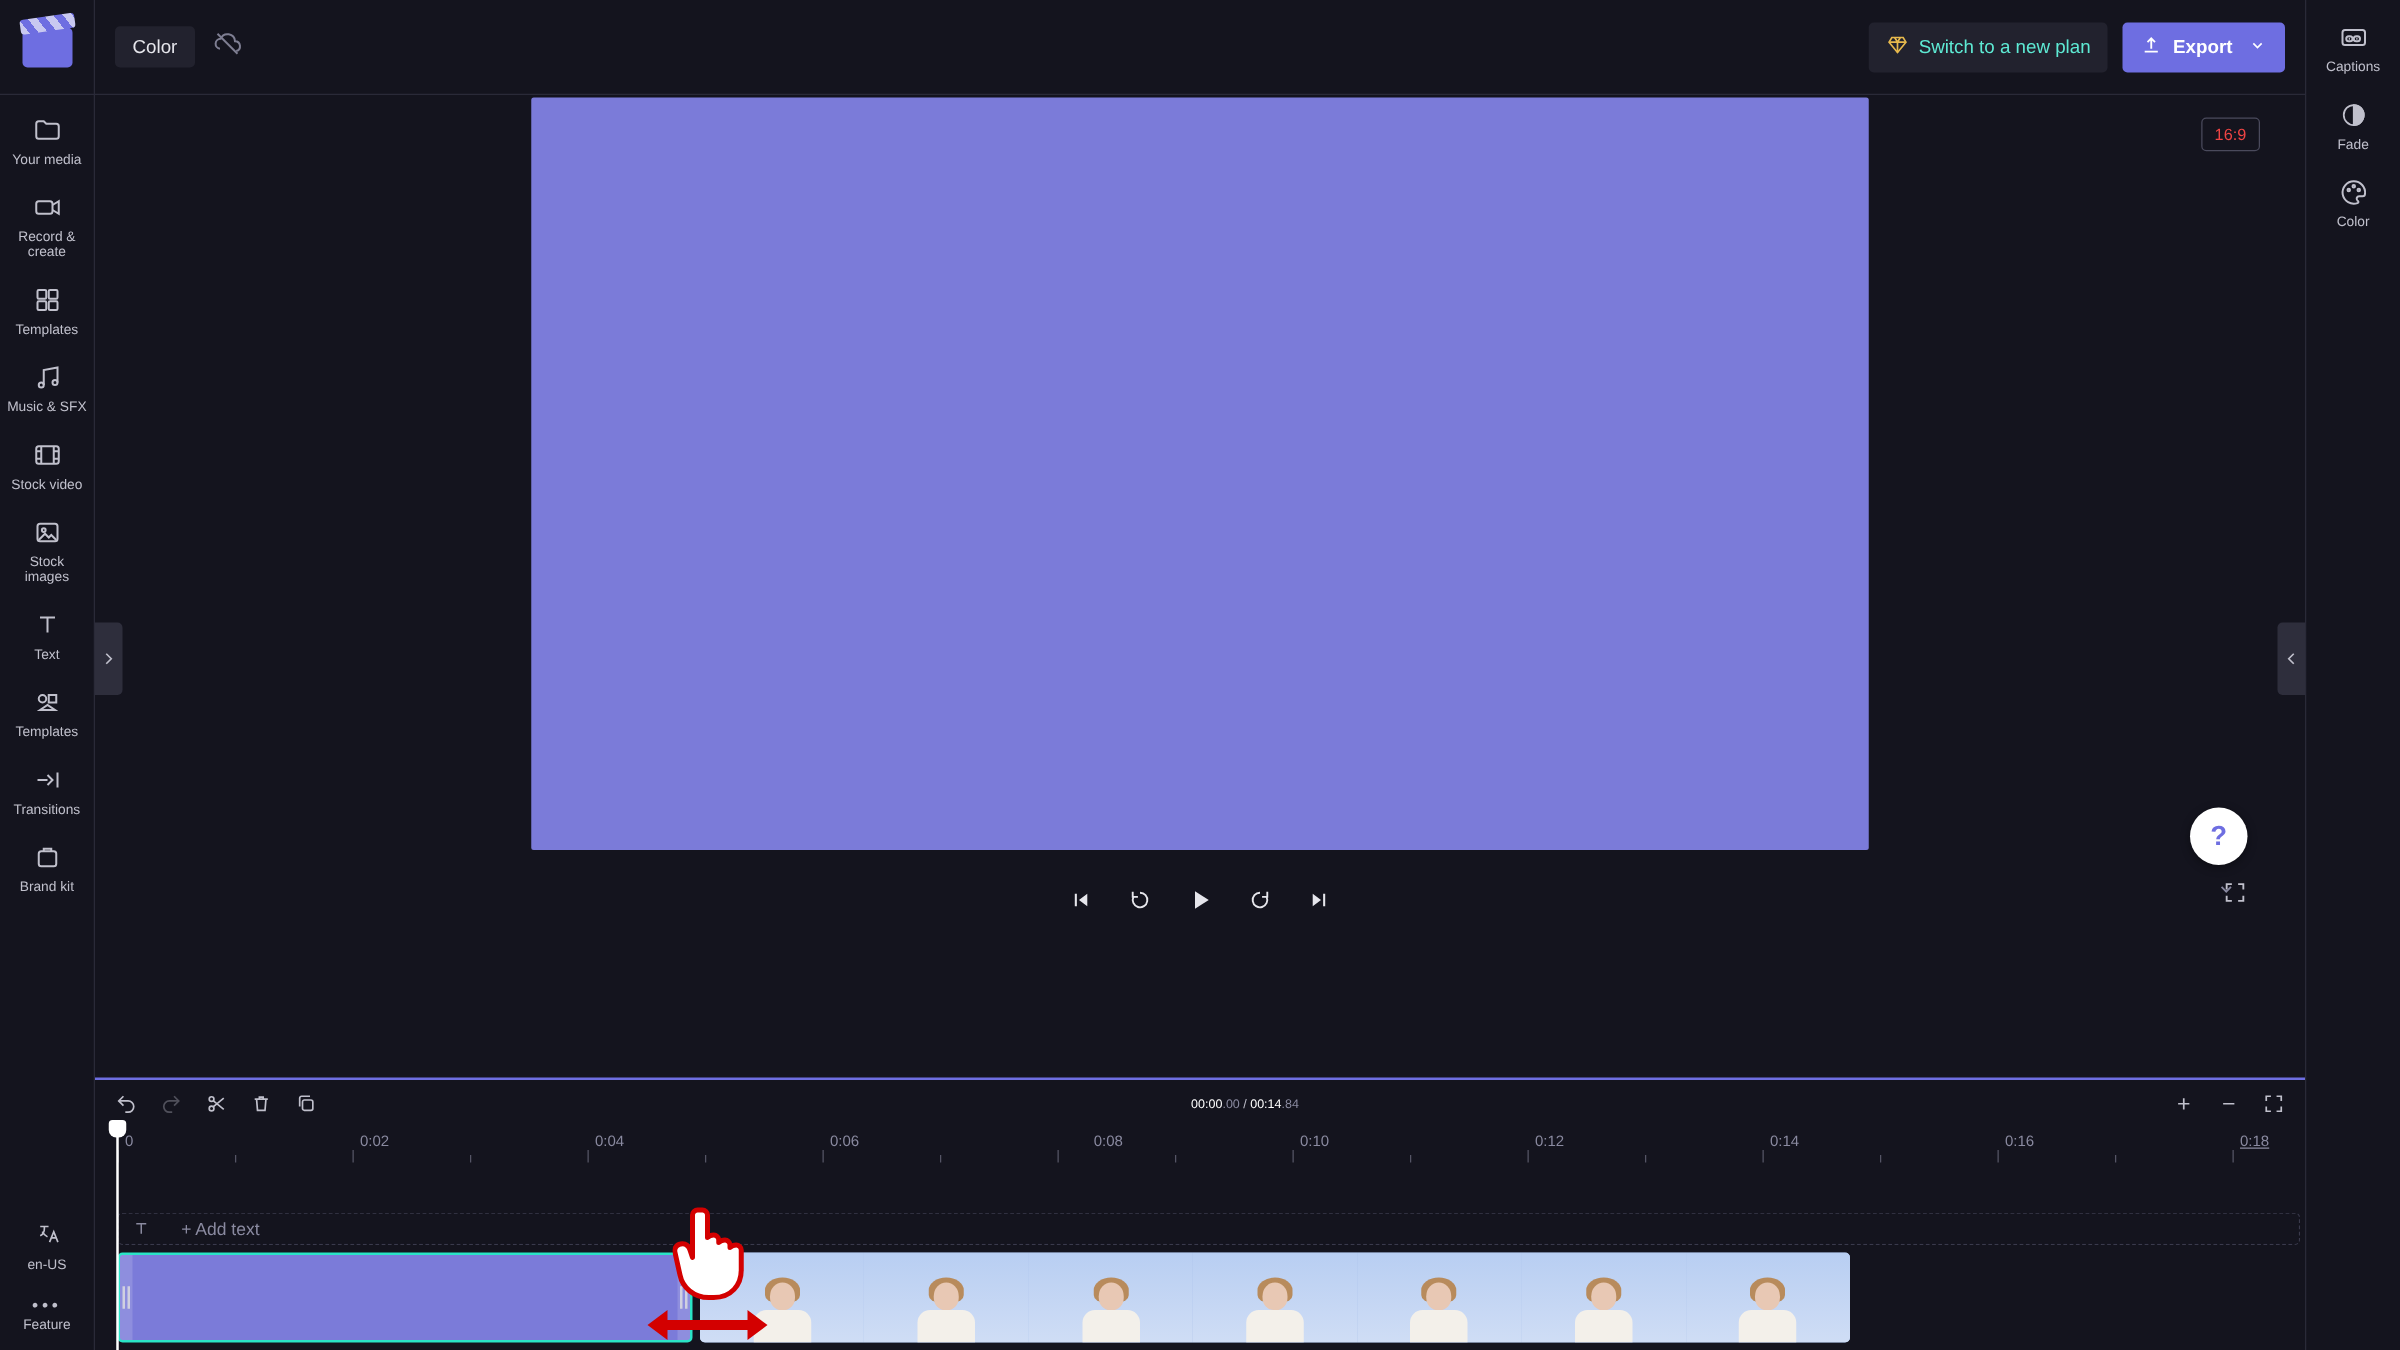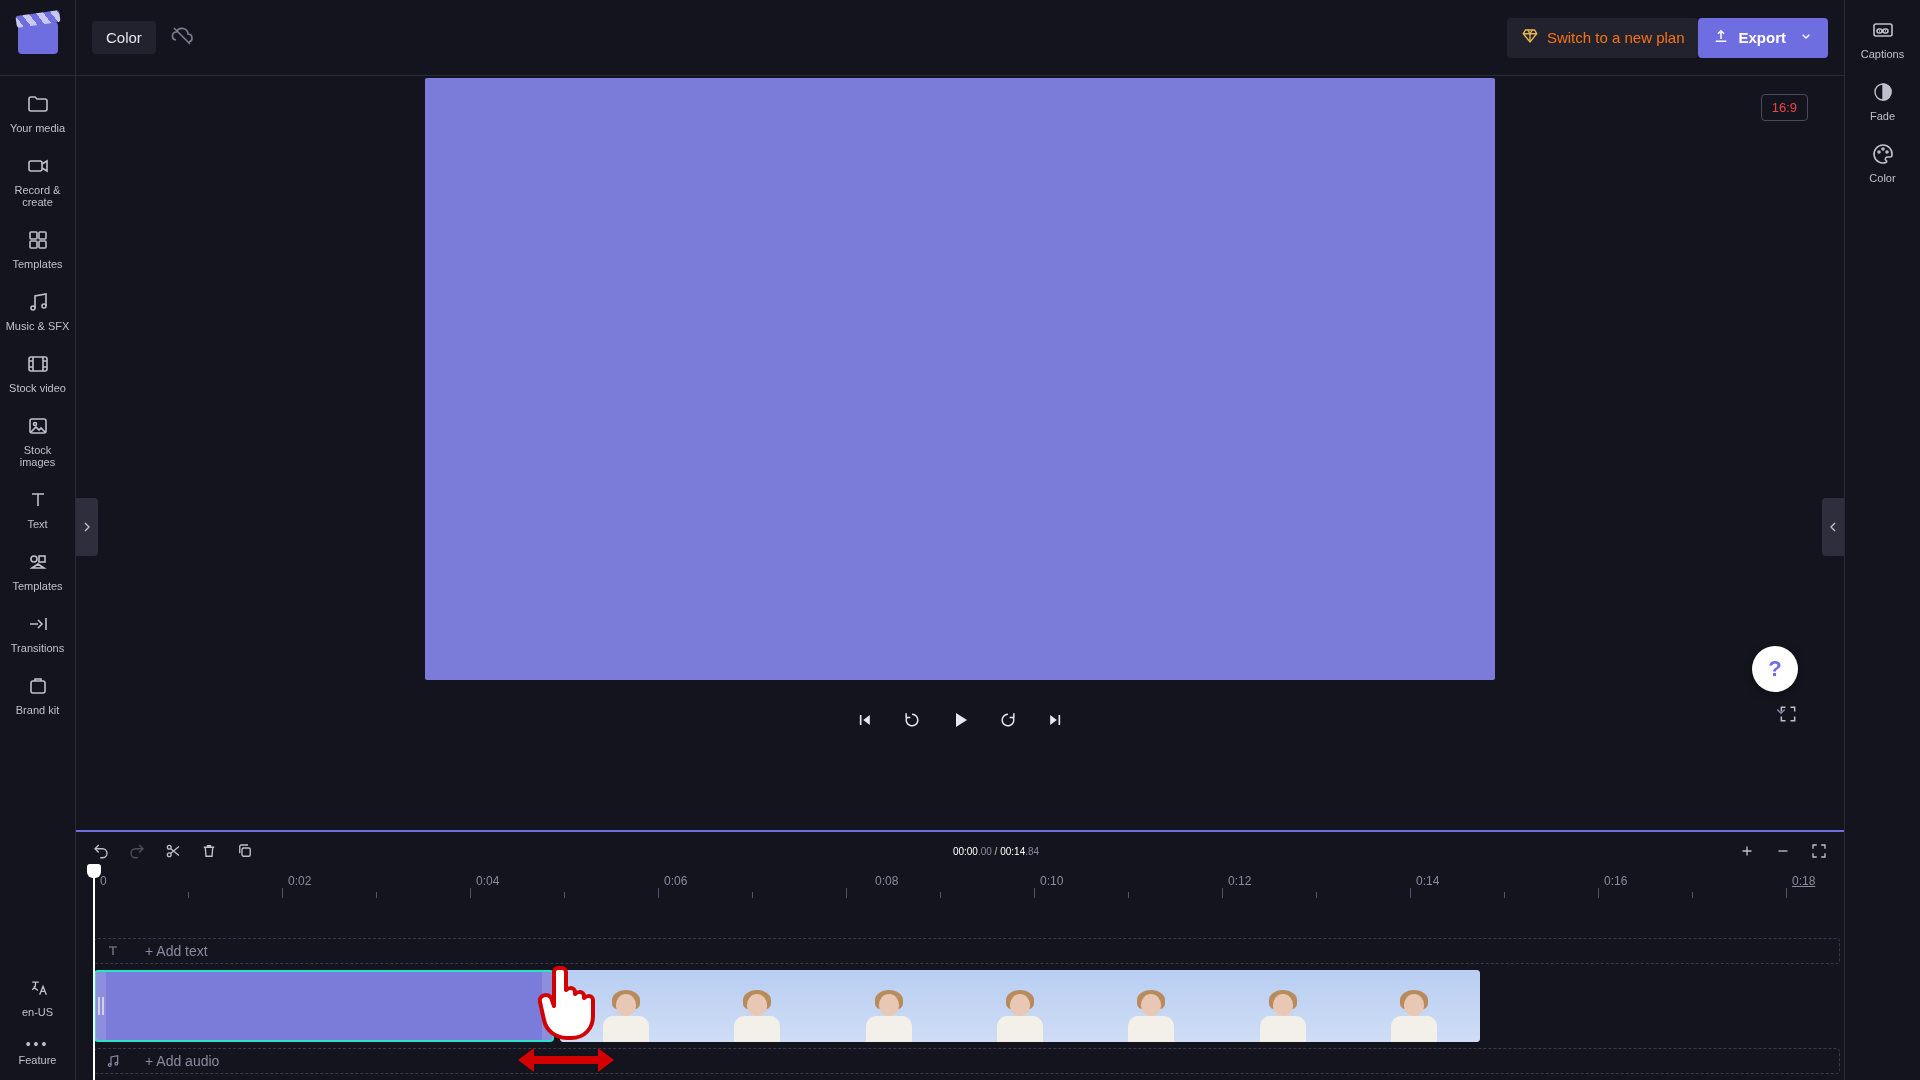--- a/index.html
+++ b/index.html
@@ -50,21 +50,21 @@
 .vidname {
   background: #22222e; color: #e6e6ec;
   padding: 8px 14px; border-radius: 4px; font-size: 15px;
 }
 .cloud-off { margin-left: 14px; color: #7e7e92; }
 .top-gap { flex: 1; }
 .plan-btn, .export-btn {
   display: flex; align-items: center; gap: 8px;
   height: 40px; padding: 0 14px; border-radius: 4px; font-size: 15px; cursor: pointer;
 }
-.plan-btn { background: #22222e; color: #f97316; }
+.plan-btn { background: #22222e; color: #5eead4; margin-right: 12px; }
 .plan-btn .gem { color: #e7b94d; }
 .export-btn { background: #6e6ee1; color: #fff; font-weight: 600; }
 .export-btn .chev { margin-left: 4px; }
 
 
 .stage-wrap { flex: 1; position: relative; display: flex; flex-direction: column; align-items: center; padding: 2px 0 0 0; }
 .aspect-chip {
   position: absolute; top: 18px; right: 36px;
   border: 1px solid #4a4a5c; color: #ef4444; background: transparent;
   font-size: 13px; padding: 5px 10px; border-radius: 4px; cursor: pointer;
@@ -572,30 +572,20 @@
           <div class="thumb">
               <div class="person">
                 <div class="hair"></div>
                 <div class="head"></div>
                 <div class="body"></div>
               </div>
             </div>
         </div>
       </div>
 
-      <div class="add-row">
-        <span class="ic">
-          <svg class="ic16" viewBox="0 0 24 24" fill="none" stroke="currentColor" stroke-width="1.8">
-              <path d="M9 18V6l10-2v12"></path>
-              <circle cx="7" cy="18" r="2"></circle>
-              <circle cx="17" cy="16" r="2"></circle>
-            </svg>
-        </span>
-        <span>+ Add audio</span>
-      </div>
     </div>
 
   </div>
 
   <div class="right-panel">
     <div class="right-item">
       <div class="ic">
         <svg class="ic24" viewBox="0 0 24 24" fill="none" stroke="currentColor" stroke-width="1.6">
             <rect x="3" y="6" width="18" height="12" rx="2"></rect>
             <path d="M8 13h1M8 11h1a2 2 0 0 1 0 4H8a2 2 0 0 1 0-4M14 13h1M14 11h1a2 2 0 0 1 0 4h-1a2 2 0 0 1 0-4"></path>

